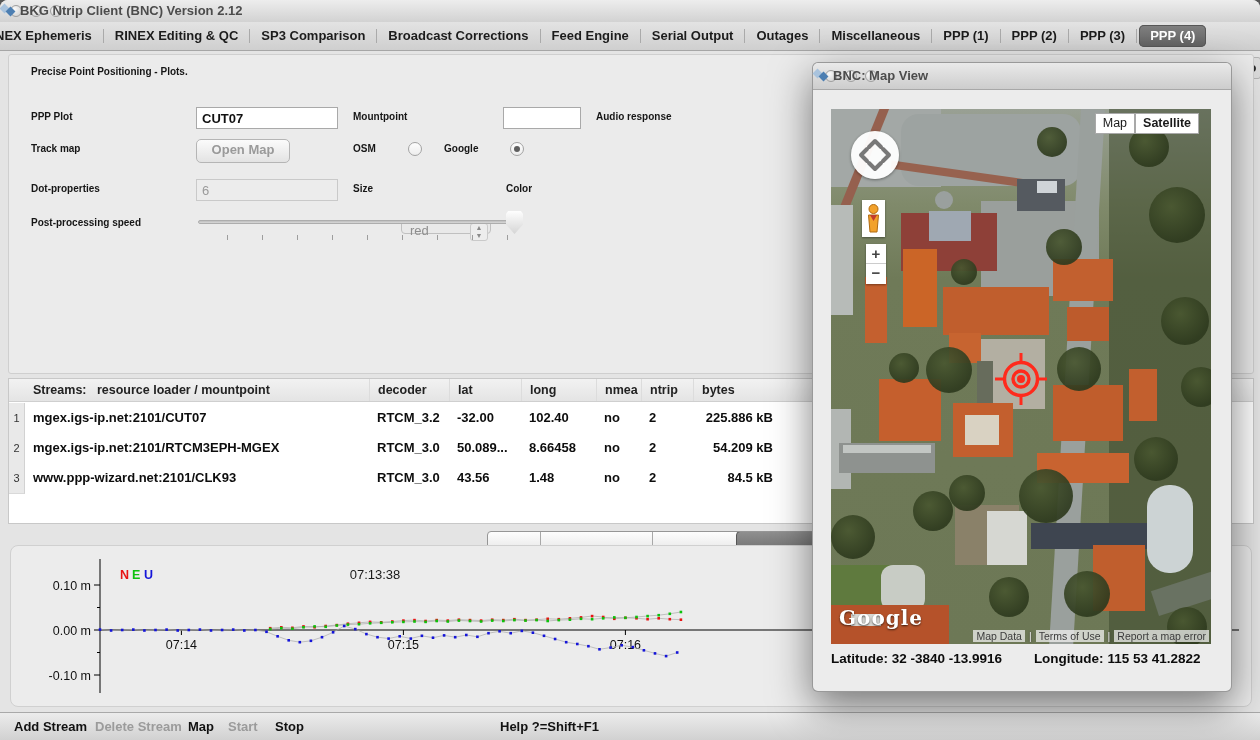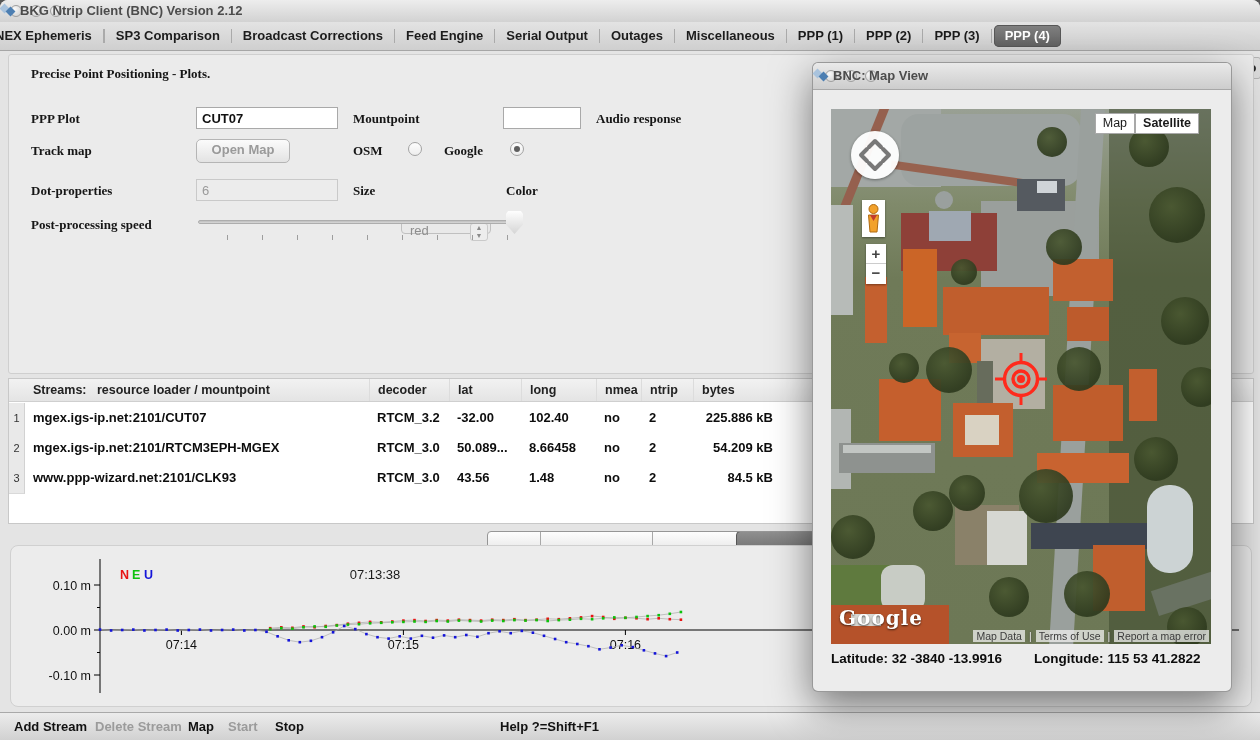--- a/index.html
+++ b/index.html
@@ -16,21 +16,21 @@
   .bnc-icon .p2{left:7px;top:4px;width:7px;height:7px;background:#4d7fb2;transform:rotate(45deg);}
   
   #tabbar{position:absolute;left:0;top:22px;width:1260px;height:28px;background:linear-gradient(#e3e3e3,#cfcfcf);border-bottom:1px solid #a6a6a6;display:flex;align-items:center;overflow:hidden;white-space:nowrap;}
   .tab{flex:0 0 auto;padding:0 11px;font-size:13px;font-weight:700;color:#1c1c1c;line-height:28px;}
   .tab:first-child{margin-left:-16px;}
   .tab.selected{background:linear-gradient(#828282,#616161);color:#fff;border-radius:5px;line-height:22px;margin:0 2px;box-shadow:inset 0 0 0 1px #575757;}
   .tab-divider{flex:0 0 1px;height:14px;background:#aaa;}
   #tab-overflow{position:absolute;left:1224px;top:25px;font-size:13px;font-weight:700;color:#2a2a2a;background:#dcdcdc;border:1px solid #b3b3b3;border-radius:3px;padding:0 4px;line-height:20px;margin-top:32px;}
   
   #form-panel{position:absolute;left:8px;top:54px;width:1244px;height:318px;background:#ebebeb;border:1px solid #cfcfcf;border-radius:3px;}
-  .flabel{position:absolute;font-size:13px;font-weight:700;color:#161616;font-family:Liberation Serif, serif;}
+  .flabel{position:absolute;font-size:10px;font-weight:700;color:#161616;}
   .tfield{position:absolute;height:22px;border:1px solid #a9a9a9;background:#fff;font-size:13px;font-weight:700;color:#111;padding:0 5px;box-sizing:border-box;font-family:"Liberation Sans",sans-serif;border-radius:0;}
   .tfield:disabled{background:#ececec;color:#9a9a9a;border-color:#c9c9c9;font-weight:400;}
   .mac-btn{position:absolute;height:22px;border:1px solid #b5b5b5;border-radius:5px;background:linear-gradient(#fbfbfb,#e3e3e3);font-size:13px;font-weight:700;color:#9a9a9a;text-align:center;line-height:20px;}
   .radio{position:absolute;width:14px;height:14px;border-radius:50%;border:1px solid #a3a3a3;background:linear-gradient(#fdfdfd,#ededed);box-sizing:border-box;}
   .radio.checked::after{content:"";position:absolute;left:3px;top:3px;width:6px;height:6px;border-radius:50%;background:#5e5e5e;}
   .combo{position:absolute;height:14px;border:1px solid #c0c0c0;border-radius:4px;background:#e9e9e9;font-size:13px;color:#8e8e8e;line-height:20px;padding-left:8px;box-sizing:border-box;margin-top:41px;}
   .combo .spin{position:absolute;right:2px;top:2px;width:16px;height:16px;background:#ededed;border:1px solid #cacaca;border-radius:3px;color:#8a8a8a;font-size:7px;line-height:8px;text-align:center;}
   .slider-track{position:absolute;height:4px;background:linear-gradient(#bdbdbd,#d8d8d8);border-radius:2px;border:1px solid #adadad;box-sizing:border-box;}
   .slider-ticks{position:absolute;display:flex;}
   .slider-ticks i{width:1px;height:5px;background:#9d9d9d;margin-right:34px;}
@@ -90,20 +90,21 @@
       <span class="light"></span>
       <span class="light"></span>
       <span class="light"></span>
     </div>
     <div class="title-text"><span class="bnc-icon"><i class="p1"></i><i class="p2"></i></span><span>BKG Ntrip Client (BNC) Version 2.12</span></div>
   </div>
 
   <div id="tabbar">
       <span class="tab">NEX Ephemeris</span>
       <span class="tab-divider"></span>
+      <span class="tab">RINEX Editing &amp; QC</span>
       <span class="tab-divider"></span>
       <span class="tab">SP3 Comparison</span>
       <span class="tab-divider"></span>
       <span class="tab">Broadcast Corrections</span>
       <span class="tab-divider"></span>
       <span class="tab">Feed Engine</span>
       <span class="tab-divider"></span>
       <span class="tab">Serial Output</span>
       <span class="tab-divider"></span>
       <span class="tab">Outages</span>

